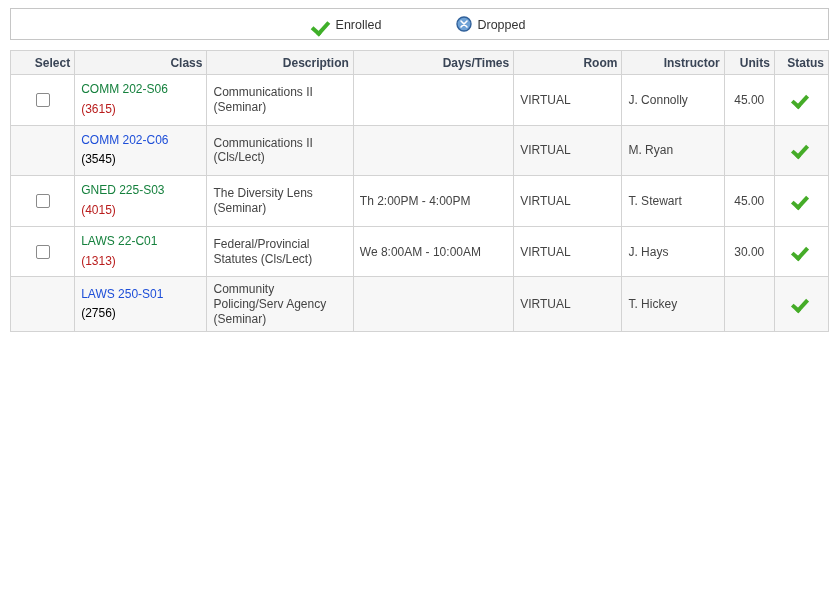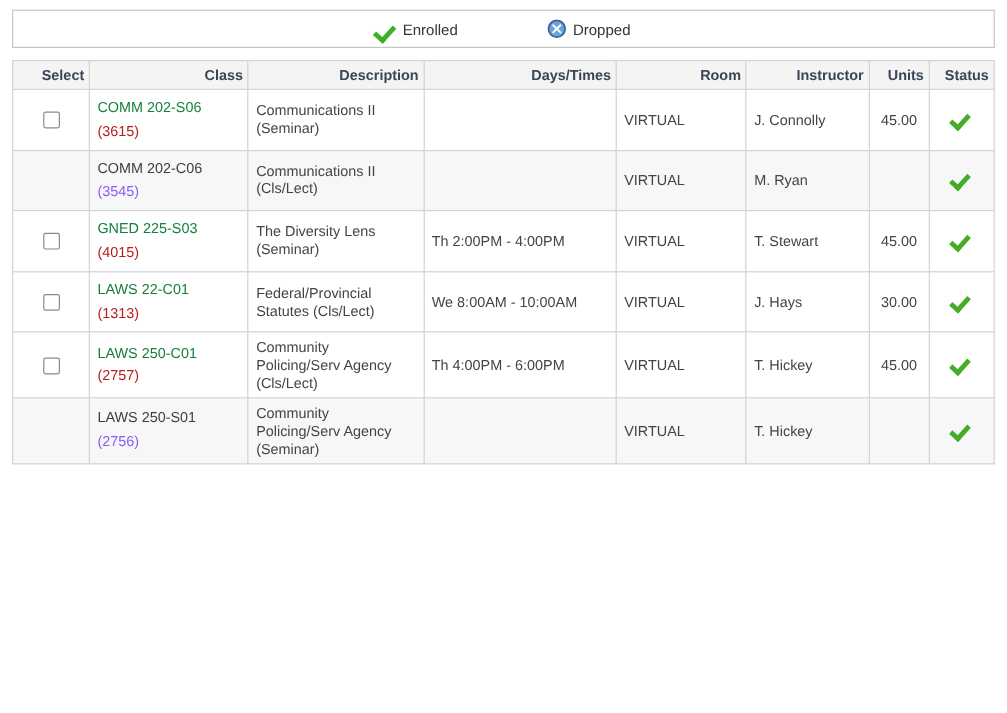--- a/index.html
+++ b/index.html
@@ -97,23 +97,23 @@
   .col-status  { width: 54px;  }
 
   td.c-select { text-align: center; }
   td.c-class  { line-height: 1.65; }
   td.c-desc   { line-height: 1.22; font-size: 11.5px; }
   td.c-days   { white-space: nowrap; }
   td.c-units  { text-align: center; }
   td.c-status { text-align: center; }
 
   .class-link  { color: #15803d; text-decoration: none; display:block; }
-  .class-plain { color: #404040; display:block; }
+  .class-plain { color: #1d4ed8; display:block; }
   .class-num   { color: #b91c1c; display:block; }
-  .class-num-plain { color: #8b5cf6; display:block; }
+  .class-num-plain { color: #000000; display:block; }
 
   
   .cbox {
     width: 14px; height: 14px;
     border: 1px solid #8a8a8a;
     border-radius: 2px;
     background: #ffffff;
     display: inline-block;
     vertical-align: middle;
     cursor: pointer;
@@ -245,33 +245,20 @@
             <a class="class-link">LAWS 22-C01</a>
             <span class="class-num">(1313)</span>
           </td>
           <td class="c-desc">Federal/Provincial Statutes (Cls/Lect)</td>
           <td class="c-days">We 8:00AM - 10:00AM</td>
           <td class="c-room">VIRTUAL</td>
           <td class="c-instr">J. Hays</td>
           <td class="c-units">30.00</td>
           <td class="c-status"><span class="status-chk"></span></td>
         </tr>
-        <tr class="row-odd">
-          <td class="c-select"><span class="cbox"></span></td>
-          <td class="c-class">
-            <a class="class-link">LAWS 250-C01</a>
-            <span class="class-num">(2757)</span>
-          </td>
-          <td class="c-desc">Community Policing/Serv Agency (Cls/Lect)</td>
-          <td class="c-days">Th 4:00PM - 6:00PM</td>
-          <td class="c-room">VIRTUAL</td>
-          <td class="c-instr">T. Hickey</td>
-          <td class="c-units">45.00</td>
-          <td class="c-status"><span class="status-chk"></span></td>
-        </tr>
         <tr class="row-even">
           <td class="c-select"></td>
           <td class="c-class">
             <span class="class-plain">LAWS 250-S01</span>
             <span class="class-num-plain">(2756)</span>
           </td>
           <td class="c-desc">Community Policing/Serv Agency (Seminar)</td>
           <td class="c-days"></td>
           <td class="c-room">VIRTUAL</td>
           <td class="c-instr">T. Hickey</td>

